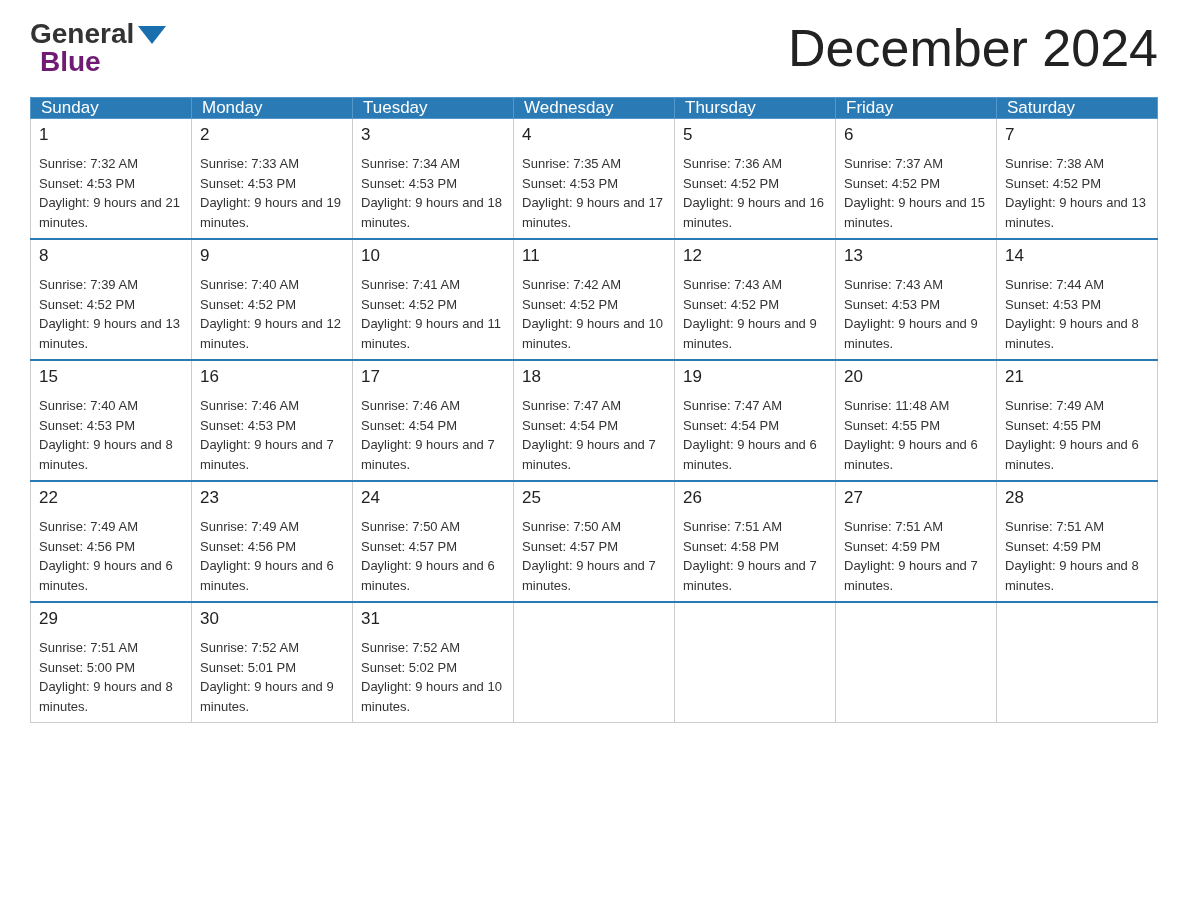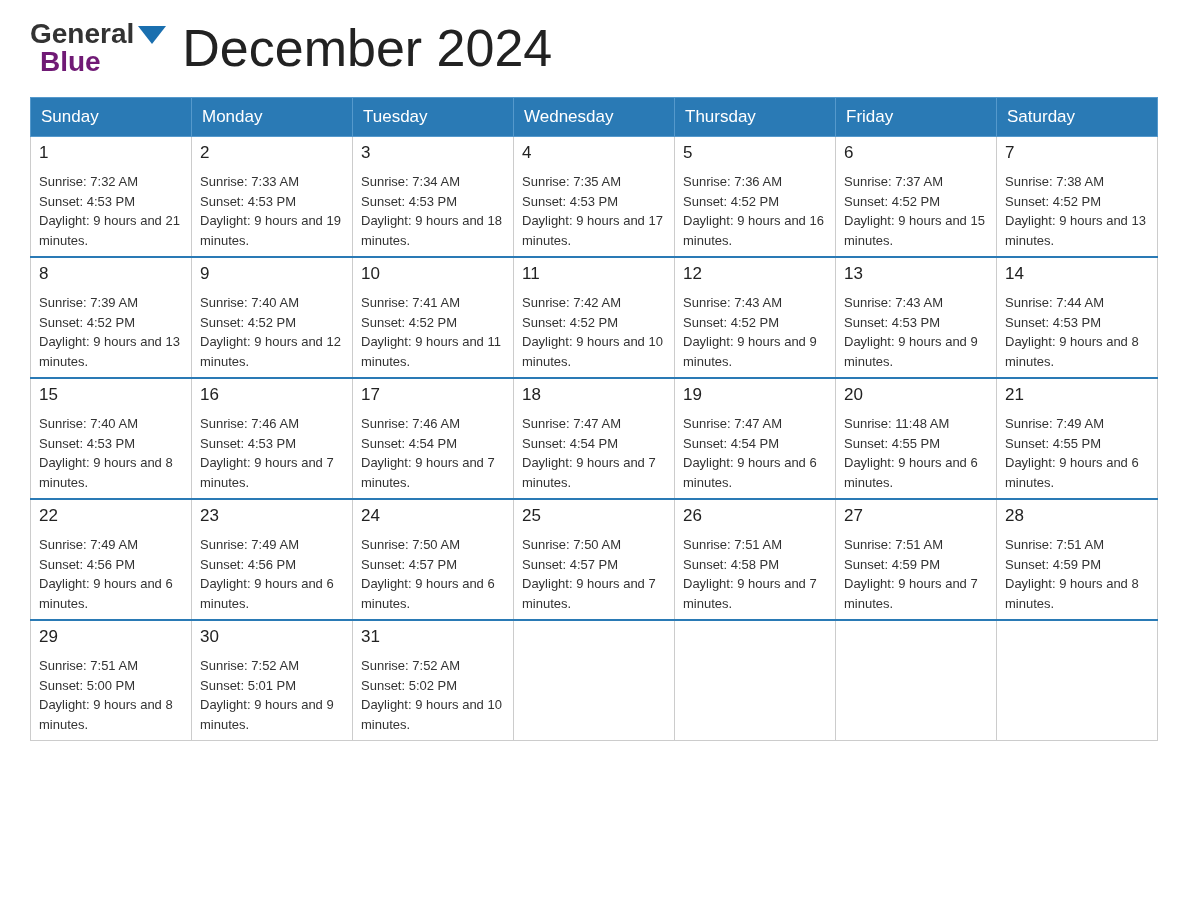--- a/index.html
+++ b/index.html
@@ -5,21 +5,21 @@
     * { margin: 0; padding: 0; box-sizing: border-box; }
     body {
       font-family: Arial, sans-serif;
       background: #fff;
       width: 1188px;
       min-height: 918px;
       padding: 20px 30px;
     }
     .header {
       display: flex;
-      justify-content: flex-start;
+      justify-content: space-between;
       align-items: flex-start;
       margin-bottom: 20px;
     }
     .logo {
       display: flex;
       flex-direction: column;
       align-items: flex-start;
     }
     .logo-general {
       font-size: 28px;
@@ -65,21 +65,21 @@
     .calendar {
       width: 100%;
       border-collapse: collapse;
       border: 1px solid #aaa;
     }
     .calendar th {
       background-color: #2a7ab5;
       color: #fff;
       font-size: 17px;
       font-weight: normal;
-      padding: 9px 10px;
+      padding: 0 10px;
       text-align: left;
       border: 1px solid #5599cc;
     }
     .calendar td {
       vertical-align: top;
       padding: 6px 8px;
       border: 1px solid #ccc;
       width: 14.28%;
       font-size: 13px;
       color: #333;

